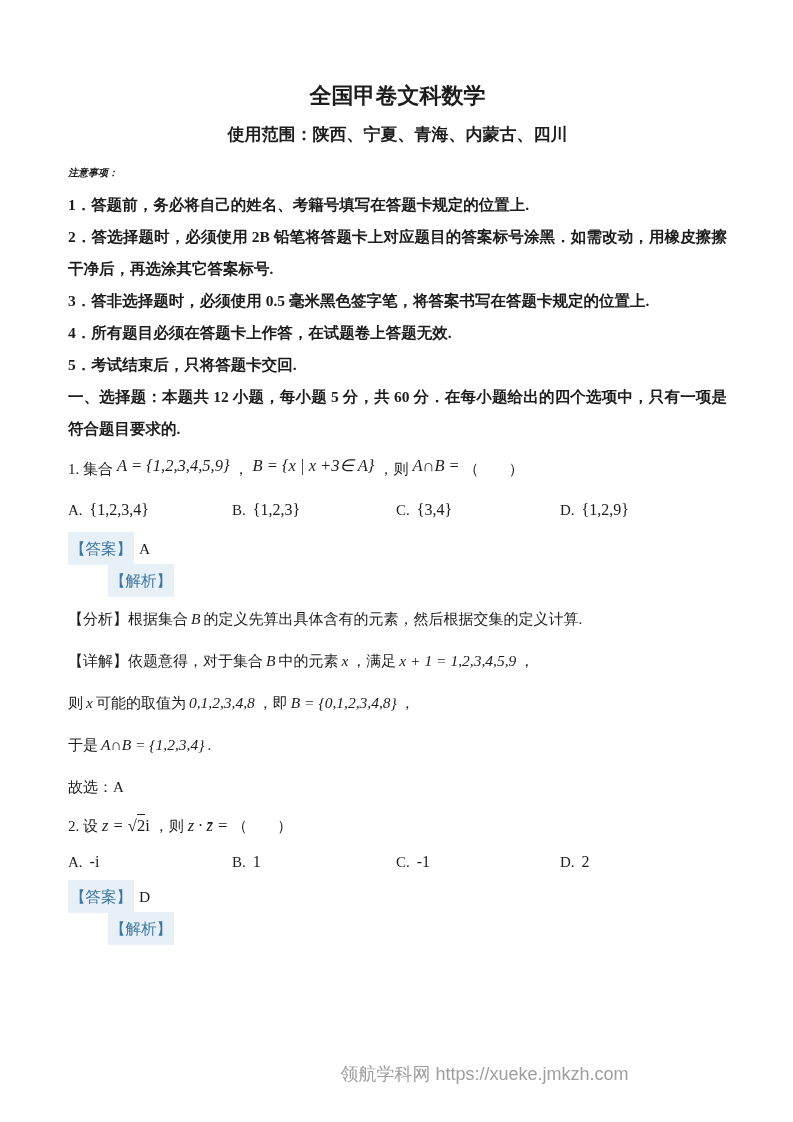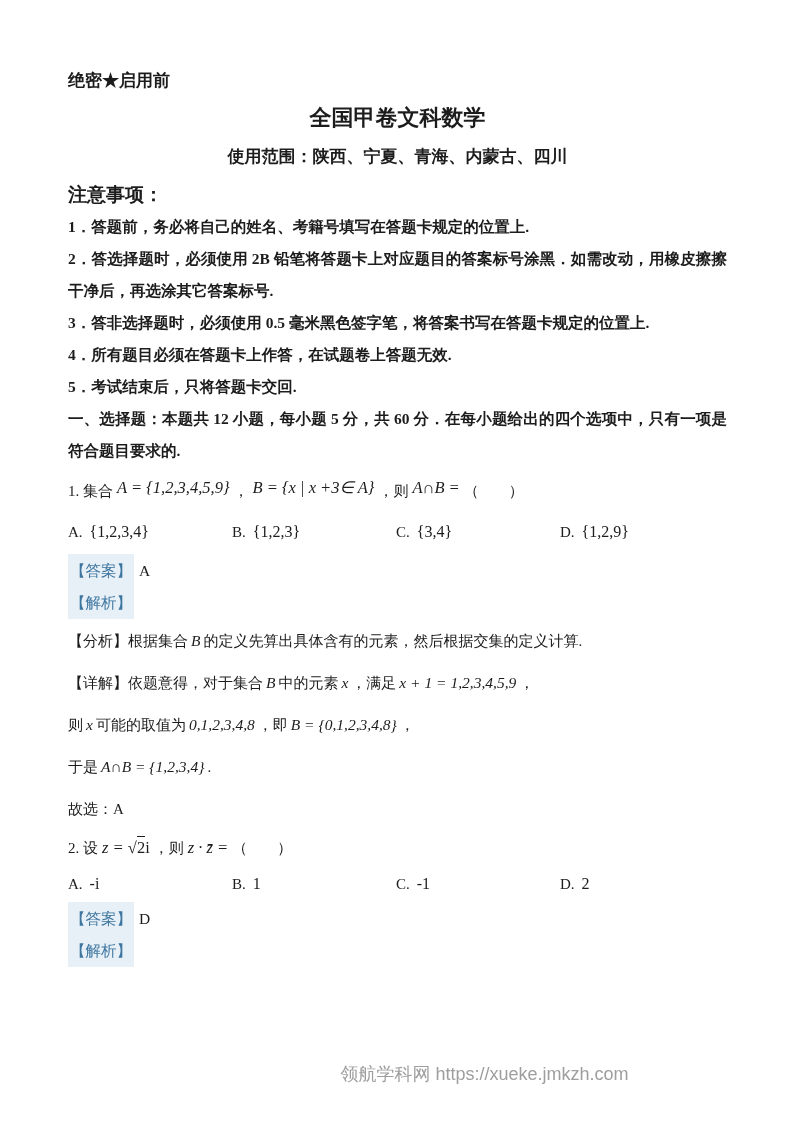--- a/index.html
+++ b/index.html
@@ -15,55 +15,54 @@
     width: 793px; height: 1122px;
     padding: 70px 66px 0 68px;
     background: #ffffff;
   }
   
   .secrecy { font-size: 17px; font-weight: bold; line-height: 22px; }
   .title1  { font-size: 22px; font-weight: bold; text-align: center; margin-top: 18px; line-height: 30px; }
   .title2  { font-size: 22px; font-weight: bold; text-align: center; margin-top: 11px; line-height: 30px; }
   .scope   { font-size: 17px; font-weight: bold; text-align: center; margin-top: 11px; line-height: 26px; }
   
-  .notice-heading { font-size: 19px; font-weight: bold; margin-top: 9px; line-height: 32px; }
+  .notice-heading { font-size: 10px; font-weight: bold; margin-top: 9px; line-height: 32px; font-style: italic; }
   .notice-item { font-size: 15.5px; font-weight: bold; line-height: 32px; text-align: justify; }
   .section-heading { font-size: 15.5px; font-weight: bold; line-height: 32px; text-align: justify; }
   
   .stem { font-size: 15px; line-height: 36px; margin-top: 3px; }
   .math { font-family: "Liberation Serif", serif; font-style: italic; font-size: 16.5px; margin: 0 4px; white-space: nowrap; }
   .math .up, .mup { font-style: normal; }
   .raise { vertical-align: 3px; }
   .radarg { border-top: 1.4px solid #1c1c1c; font-style: normal; padding-top: 1px; }
   .options { display: flex; margin-top: 9px; font-size: 15px; line-height: 28px; }
   .opt { width: 164px; white-space: nowrap; }
   .opt:last-child { width: auto; }
   .opt .val { margin-left: 7px; font-size: 16px; }
   
   .ansline { margin-top: 11px; font-size: 15.5px; line-height: 28px; }
   .tag-blue { padding: 8px 2px; }
   .ansletter { margin-left: 5px; font-size: 15.5px; }
-  .jiexi-line { margin-top: 4px; font-size: 15.5px; line-height: 28px; }
+  .jiexi-line { margin-top: 4px; font-size: 15.5px; line-height: 28px; margin-left: 40px; }
   .expl { font-size: 15px; line-height: 30px; margin-top: 9px; text-align: justify; }
   .expl .math { font-size: 15.5px; margin: 0 3px; }
   .gap-lg { margin-top: 12px; }
   
   .watermark {
     position: absolute; left: 0; right: 0; top: 1062px;
     text-align: center; font-size: 18px;
     font-family: "Liberation Sans", "DejaVu Sans", sans-serif;
     transform: translateX(88px);
   }
 </style>
 </head>
 <body style="color: rgb(28, 28, 28);">
 
 <div class="page">
 
-  <div class="secrecy">绝密★启用前</div>
   <div class="title2">全国甲卷文科数学</div>
   <div class="scope">使用范围：陕西、宁夏、青海、内蒙古、四川</div>
 
   <div class="notice-heading">注意事项：</div>
   <div class="notice-item">1．答题前，务必将自己的姓名、考籍号填写在答题卡规定的位置上.</div>
   <div class="notice-item">2．答选择题时，必须使用 2B 铅笔将答题卡上对应题目的答案标号涂黑．如需改动，用橡皮擦擦干净后，再选涂其它答案标号.</div>
   <div class="notice-item">3．答非选择题时，必须使用 0.5 毫米黑色签字笔，将答案书写在答题卡规定的位置上.</div>
   <div class="notice-item">4．所有题目必须在答题卡上作答，在试题卷上答题无效.</div>
   <div class="notice-item">5．考试结束后，只将答题卡交回.</div>
 

